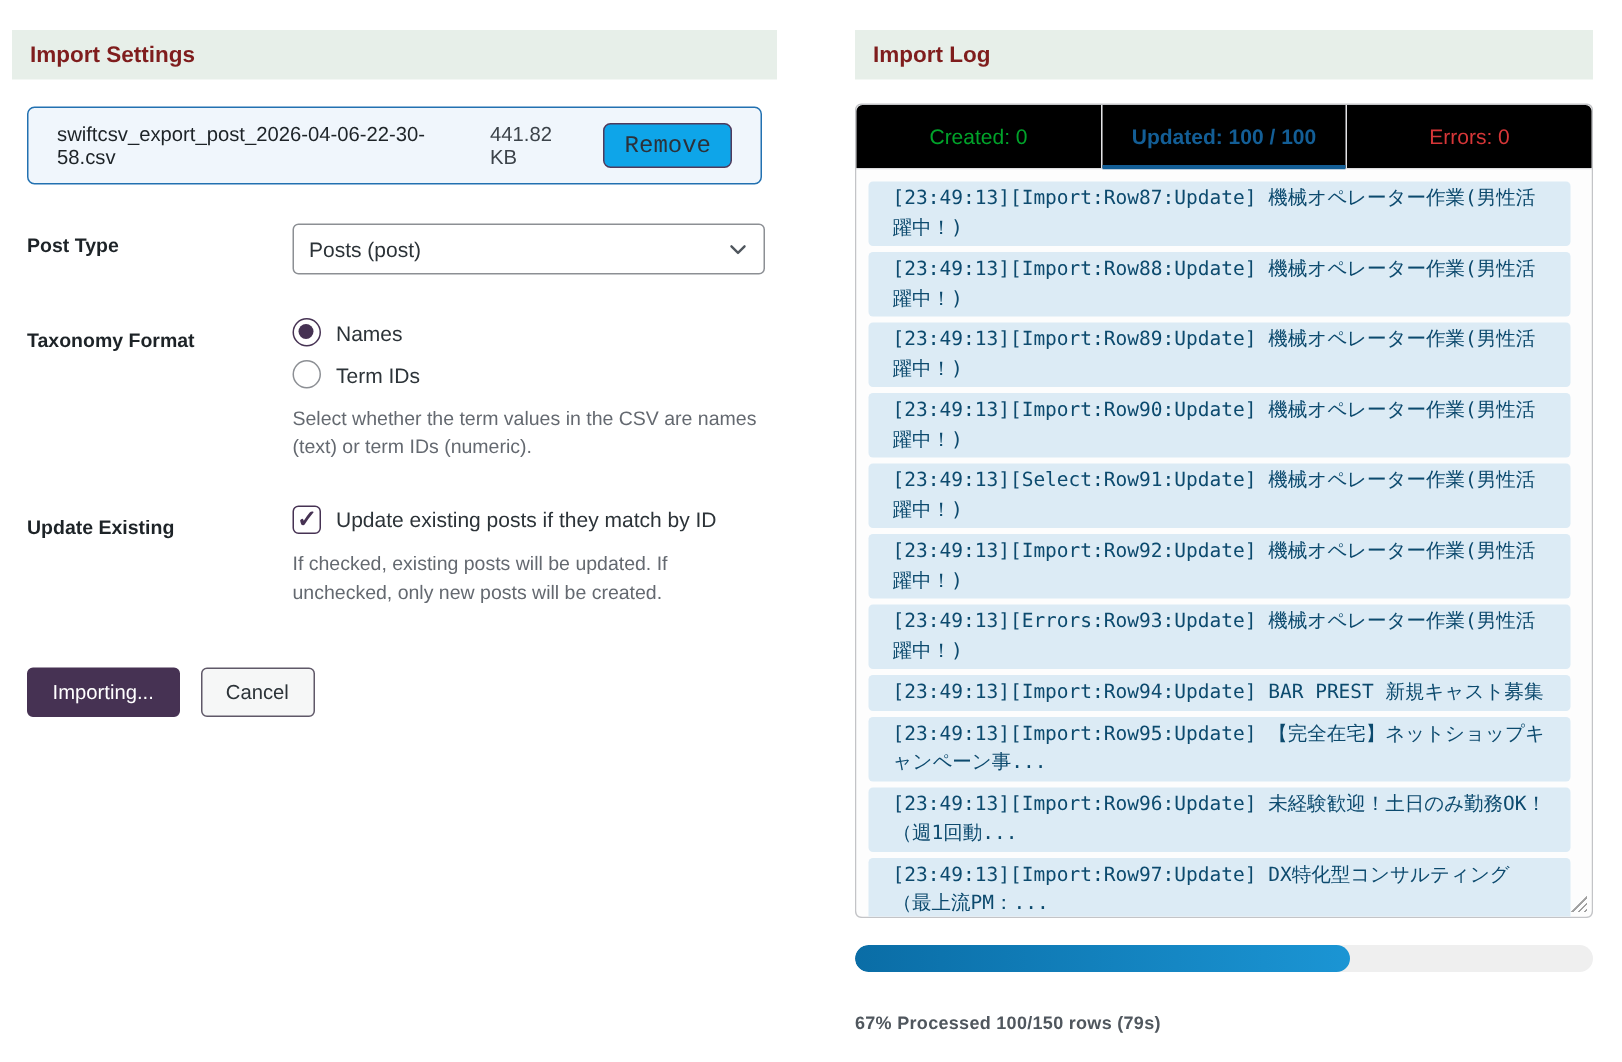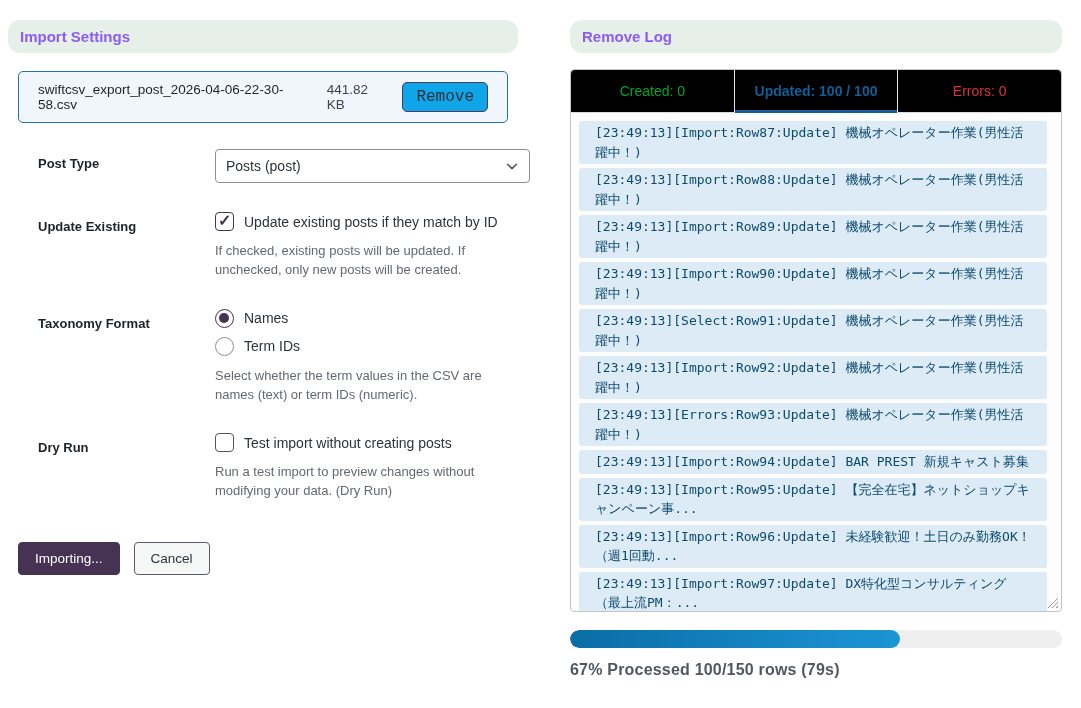--- a/index.html
+++ b/index.html
@@ -1,32 +1,32 @@
 <!DOCTYPE html>
 <html><head>
 <meta charset="utf-8">
 <style>
   * { box-sizing: border-box; margin: 0; padding: 0; }
   html, body { width: 1081px; height: 708px; background: #ffffff; font-family: "Liberation Sans", sans-serif; }
   .page { display: flex; padding: 20px 19px 0 8px; gap: 52px; }
   .left-panel { width: 510px; flex: none; }
   .right-panel { width: 492px; flex: none; }
 
-  .panel-header { background: #e7efe9; color: #8b5cf6; font-weight: bold; font-size: 15px; padding: 8px 12px; border-radius: 12px; }
+  .panel-header { background: #e7efe9; color: #7f1d1d; font-weight: bold; font-size: 15px; padding: 8px 12px; border-radius: 0; }
 
   
   .file-box { margin: 18px 10px 0 10px; border: 1px solid #2271b1; background: #f0f6fc; border-radius: 5px; padding: 10px 19px; display: flex; align-items: center; gap: 15px; }
   .file-name { font-size: 13.5px; color: #1d2327; }
   .file-size { font-size: 13.5px; color: #3c434a; }
   .remove-btn { background: #0ea5e9; border: 1px solid #4f3a5c; color: #2c313a; border-radius: 5px; padding: 5px 13px; font-size: 16px; font-family: Liberation Mono, monospace; cursor: pointer; }
 
   
   .form { margin-top: 26px; padding: 0 10px; }
   .form-row { display: flex; margin-bottom: 29px; }
-  .form-label { width: 177px; flex: none; font-weight: bold; font-size: 13px; color: #1d2327; padding-top: 7px; margin-left: 20px; }
+  .form-label { width: 177px; flex: none; font-weight: bold; font-size: 13px; color: #1d2327; padding-top: 7px; }
   .form-field { flex: 1; }
 
   .select-box { border: 1px solid #8c8f94; border-radius: 4px; height: 31px; display: flex; align-items: center; justify-content: space-between; padding: 16px 10px; font-size: 14px; color: #2c3338; background: #fff; width: 315px; cursor: pointer; }
   .chev { width: 14px; height: 14px; color: #50575e; }
 
   .check-row { display: flex; align-items: center; gap: 10px; font-size: 14px; color: #2c3338; cursor: pointer; }
   .checkbox { width: 19px; height: 19px; border: 1.5px solid #50575e; border-radius: 4px; background: #fff; position: relative; flex: none; }
   .checkbox.checked { border-color: #463253; }
   .checkbox.checked::after { content: "\2713"; position: absolute; left: 2px; top: -2px; font-size: 16px; font-weight: bold; color: #463253; }
 
@@ -50,21 +50,21 @@
   .tab:last-child { border-right: none; border-top-right-radius: 4px; }
   .tab.active { font-weight: bold; }
   .tab.active::after { content: ""; position: absolute; left: 0; right: 0; bottom: -1px; height: 3px; background: #135e96; }
 
   .log-area { height: 498px; padding: 8px 14px 6px 8px; overflow: hidden; position: relative; background: #fdfdfd; border-radius: 0 0 4px 4px; }
   .log-row { font-family: "DejaVu Sans Mono", monospace; font-size: 13px; color: #0c4a6e; background: #dcebf5; border-radius: 3px; padding: 2px 16px; margin-bottom: 4px; line-height: 1.5; word-break: break-all; }
   .resize-grip { position: absolute; right: 3px; bottom: 3px; width: 11px; height: 11px; background: repeating-linear-gradient(135deg, transparent 0 2px, #a0a0a0 2px 3px); clip-path: polygon(100% 0, 100% 100%, 0 100%); cursor: nwse-resize; }
 
   .progress-track { margin-top: 18px; height: 18px; background: #efefef; border-radius: 10px; overflow: hidden; }
   .progress-fill { height: 100%; background: linear-gradient(90deg, #0a6da6, #1b95d4); border-radius: 10px; }
-  .status-text { margin-top: 13px; font-size: 16px; font-weight: bold; color: #50575e; letter-spacing: 0.2px; }
+  .status-text { margin-top: 27px; font-size: 12px; font-weight: bold; color: #50575e; letter-spacing: 0.2px; }
 </style>
 </head>
 <body>
 
 <div class="page">
 
   <div class="left-panel">
     <div class="panel-header">Import Settings</div>
 
     <div class="file-box">
@@ -81,68 +81,58 @@
           <div class="select-box">
             <span>Posts (post)</span>
             <svg class="chev" viewBox="0 0 16 16" fill="none" stroke="currentColor" stroke-width="1.8" stroke-linecap="round" stroke-linejoin="round">
                 <path d="M3 6l5 5 5-5"></path>
               </svg>
           </div>
         </div>
       </div>
 
       <div class="form-row">
-        <div class="form-label">Update Existing</div>
-        <div class="form-field">
-          <div class="check-row">
-            <span class="checkbox checked"></span>
-            <span>Update existing posts if they match by ID</span>
-          </div>
-          <div class="desc">If checked, existing posts will be updated. If unchecked, only new posts will be created.</div>
-        </div>
-      </div>
-
-      <div class="form-row">
         <div class="form-label">Taxonomy Format</div>
         <div class="form-field">
           <div class="radio-group">
               <div class="radio-row">
                 <span class="radio selected"></span>
                 <span>Names</span>
               </div>
               <div class="radio-row">
                 <span class="radio"></span>
                 <span>Term IDs</span>
               </div>
             </div>
           <div class="desc">Select whether the term values in the CSV are names (text) or term IDs (numeric).</div>
         </div>
       </div>
 
       <div class="form-row">
-        <div class="form-label">Dry Run</div>
+        <div class="form-label">Update Existing</div>
         <div class="form-field">
           <div class="check-row">
-            <span class="checkbox"></span>
-            <span>Test import without creating posts</span>
+            <span class="checkbox checked"></span>
+            <span>Update existing posts if they match by ID</span>
           </div>
-          <div class="desc">Run a test import to preview changes without modifying your data. (Dry Run)</div>
+          <div class="desc">If checked, existing posts will be updated. If unchecked, only new posts will be created.</div>
         </div>
       </div>
+
 
     </div>
 
     <div class="buttons">
       <button class="btn-import">Importing...</button>
       <button class="btn-cancel">Cancel</button>
     </div>
   </div>
 
   <div class="right-panel">
-    <div class="panel-header">Remove Log</div>
+    <div class="panel-header">Import Log</div>
 
     <div class="log-container">
       <div class="tabs">
           <div class="tab" style="color: rgb(0, 163, 42);">Created: 0</div>
           <div class="tab active" style="color: rgb(19, 94, 150);">Updated: 100 / 100</div>
           <div class="tab" style="color: rgb(214, 54, 56);">Errors: 0</div>
         </div>
       <div class="log-area">
         <div id="log-entries">
             <div class="log-row">[23:49:13][Import:Row87:Update] 機械オペレーター作業(男性活躍中！)</div>

